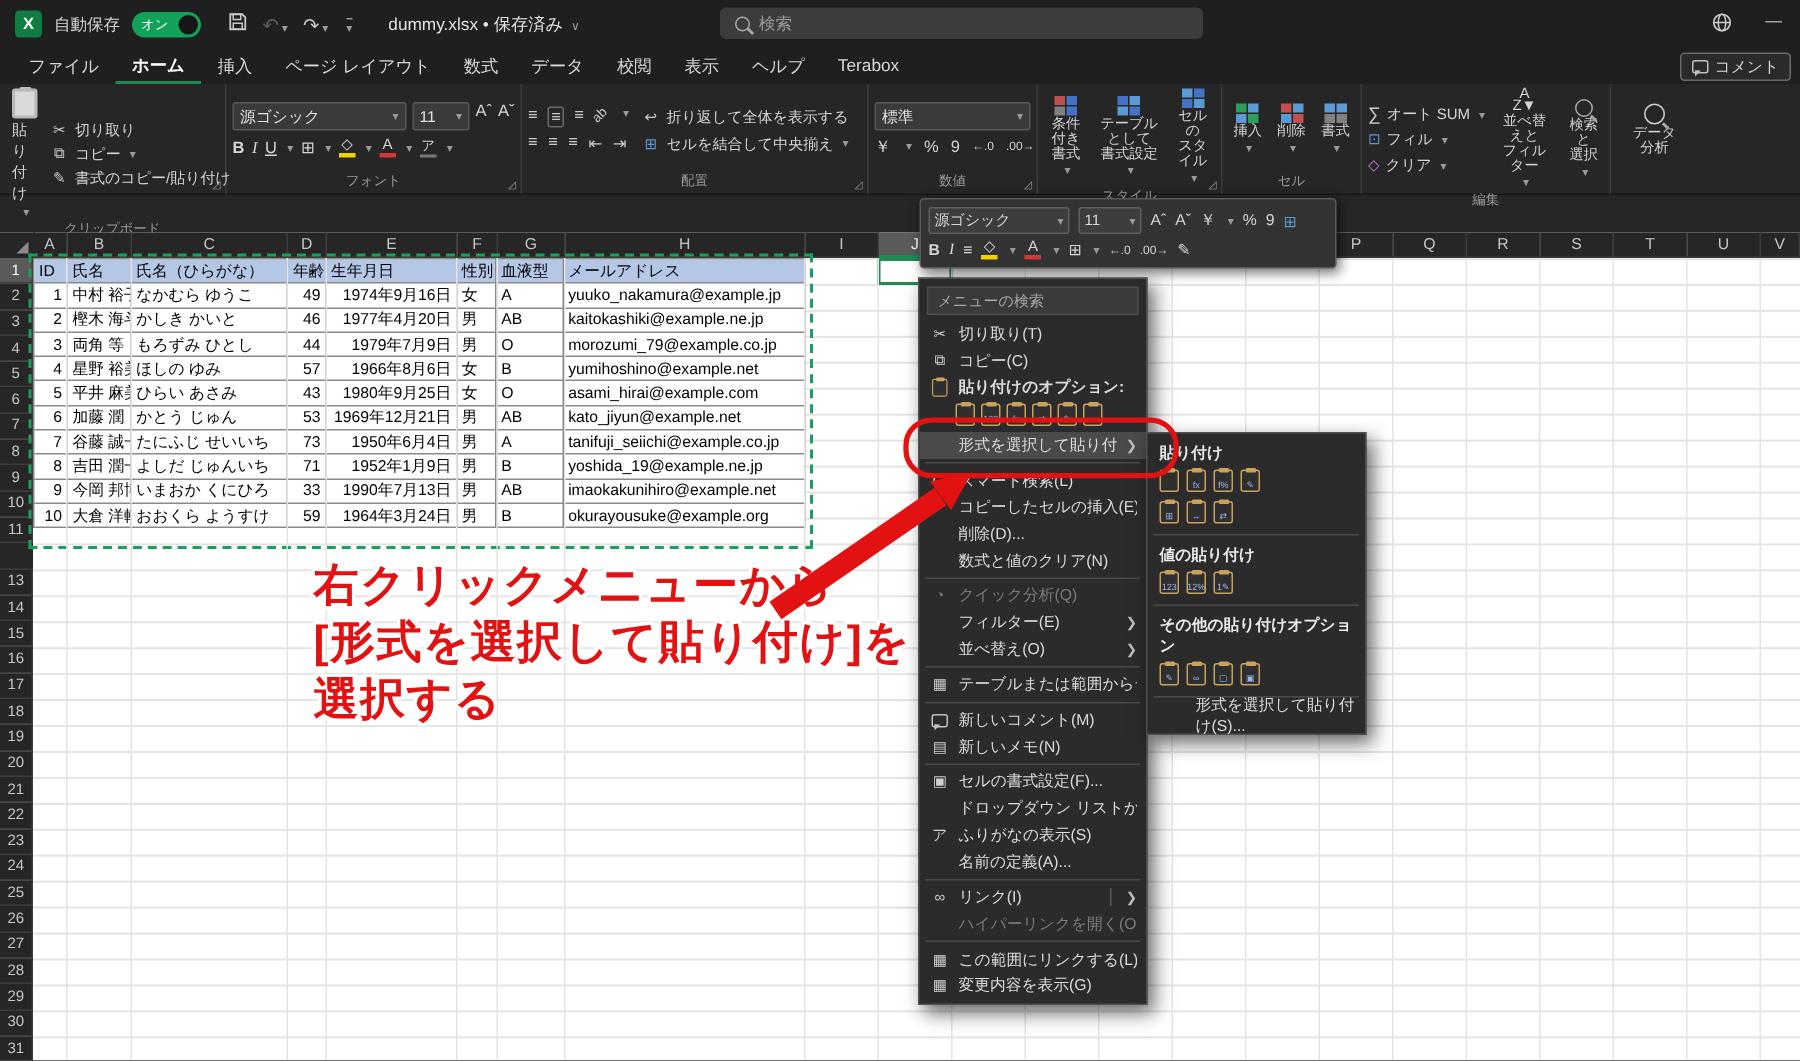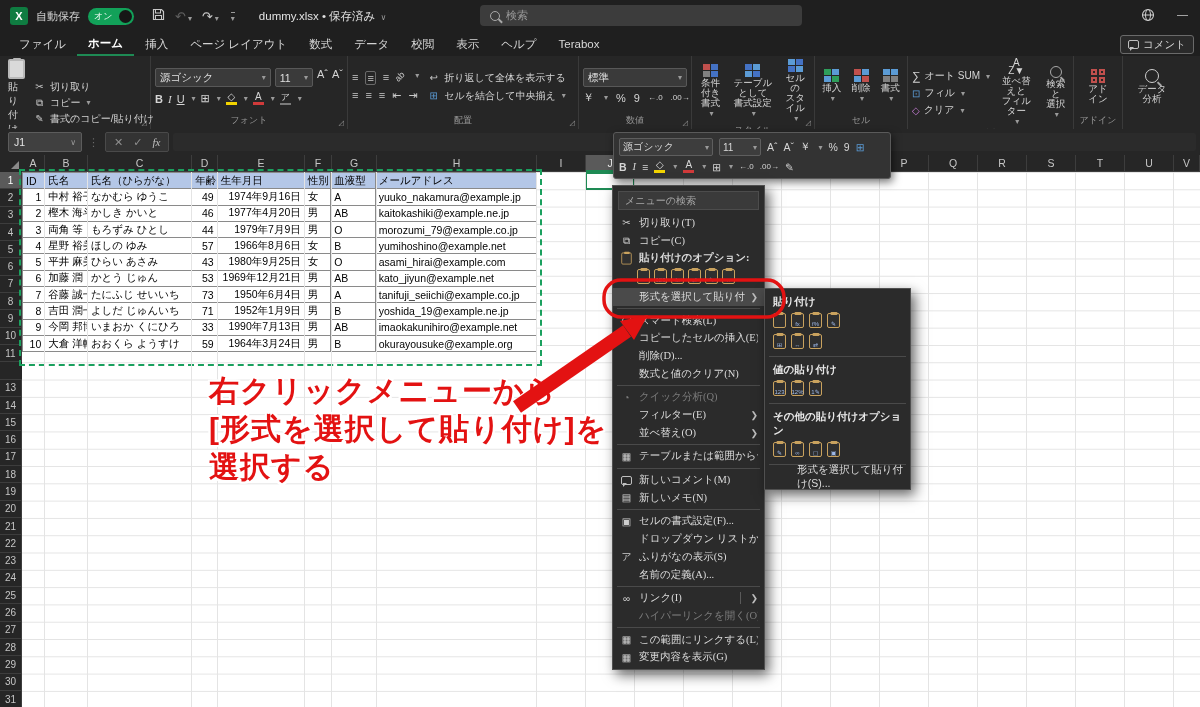--- a/index.html
+++ b/index.html
@@ -101,21 +101,21 @@
         justify-content:space-between;padding:0 3px;font-size:10px;}
   .w86{width:86px;} .w34{width:34px;}
   .mtb{font-size:10.5px;color:#d5d5d5;}
   
   #ctxmenu{position:absolute;left:612px;top:185px;width:153px;background:#2b2b2b;border:1px solid #505050;
            box-shadow:4px 5px 12px rgba(0,0,0,.6);z-index:30;padding:3px 0;box-sizing:border-box;}
   .msearch{margin:2px 5px 4px 5px;height:17px;background:#3a3a3a;border:1px solid #4c4c4c;color:#a8a8a8;
            font-size:10px;display:flex;align-items:center;padding-left:6px;}
   .mi{display:flex;align-items:center;height:17.7px;padding:0 6px 0 6px;gap:5px;font-size:10.5px;color:#dcdcdc;white-space:nowrap;}
   .mi .ic{width:15px;text-align:center;font-size:10px;color:#cfcfcf;flex:none;display:flex;justify-content:center;}
-  .mi .lbl{flex:1;overflow:hidden;font-family:Liberation Serif, serif;}
+  .mi .lbl{flex:1;overflow:hidden;}
   .mi .arr{color:#bdbdbd;font-size:9px;}
   .mi .bar2{width:1px;height:12px;background:#5a5a5a;margin-right:4px;}
   .mi.hl{background:#4a4a4a;}
   .mi.dis{color:#7c7c7c;}
   .mi.dis .ic{color:#7c7c7c;}
   .mi.bold .lbl{font-weight:bold;}
   .sep{height:1px;background:#4a4a4a;margin:2.5px 4px;}
   .irow{display:flex;gap:4px;padding:2px 6px 4px 24px;align-items:center;}
   .clip{width:13px;height:15px;border:1px solid #c9a25e;border-radius:2px;position:relative;background:#2f2f2f;
         display:flex;align-items:flex-end;justify-content:center;font-size:6px;color:#9db8e8;box-sizing:border-box;flex:none;}
@@ -421,61 +421,33 @@
         <div class="stk">
           <span class="mag" style="width:10px;height:10px;"></span>
           <span class="twol">検索と
 選択</span>
             <span class="dd">▾</span>
         </div>
       </div>
       <div class="rgl">編集</div>
     </div>
 
-    <div class="rgroup" style="width:48px">
-      <div class="rgc" style="justify-content:center;">
-        <div class="stk">
-          <span class="adico">
-              <span></span>
-              <span></span>
-              <span></span>
-              <span></span>
-            </span>
-          <span class="twol">アド
-イン</span>
-        </div>
-      </div>
-      <div class="rgl">アドイン</div>
-    </div>
 
     <div class="rgroup" style="width:58px;border-right:none;">
       <div class="rgc" style="justify-content:center;">
         <div class="stk">
           <span class="mag" style="width:12px;height:12px;border-color:#cfcfcf;"></span>
           <span class="twol">データ
 分析</span>
         </div>
       </div>
       <div class="rgl"></div>
     </div>
   </div>
 
-  <div id="fbar">
-    <div id="namebox">
-        <span>J1</span>
-        <span class="dd">∨</span>
-      </div>
-    <span class="fbsep">⋮</span>
-    <div id="fxbtns">
-      <span>✕</span>
-      <span>✓</span>
-      <span class="fx">fx</span>
-    </div>
-    <div id="ffield"></div>
-  </div>
 
   <div id="sheet">
     <div id="corner"></div>
     <div id="colheads">
         <div class="colh" style="width: 23px;">A</div>
         <div class="colh" style="width: 43px;">B</div>
         <div class="colh" style="width: 104px;">C</div>
         <div class="colh" style="width: 26px;">D</div>
         <div class="colh" style="width: 87px;">E</div>
         <div class="colh" style="width: 27px;">F</div>

